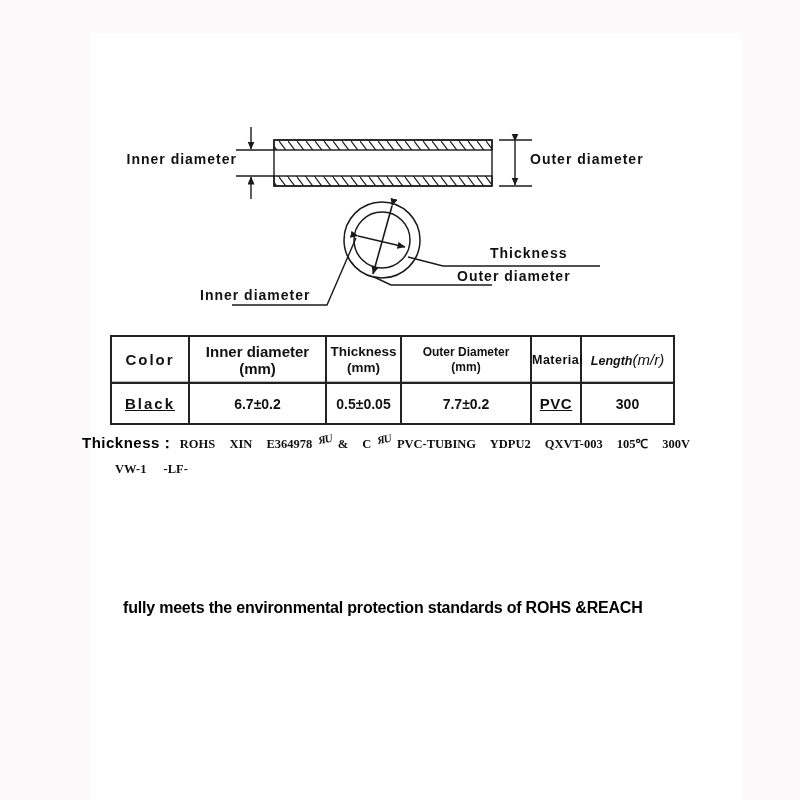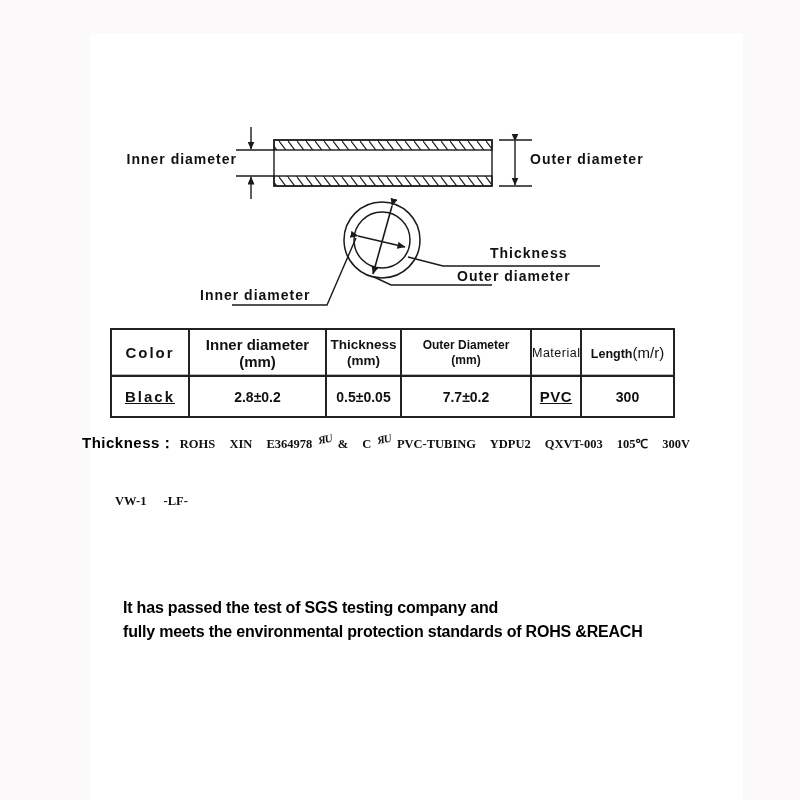--- a/index.html
+++ b/index.html
@@ -31,40 +31,40 @@
   
   svg.diagram{left:0;top:0;width:653px;height:300px;overflow:visible;}
 
   .diaglabel{
     font-size:14px;font-weight:bold;color:#111;
     white-space:nowrap;letter-spacing:1px;
   }
 
   
   table.params{
-    left:20px;top:295px;width:563px;
+    left:20px;top:302px;width:563px;
     border-collapse:collapse;
     table-layout:fixed;
   }
   table.params td,table.params th{
     border:2px solid #222;
     text-align:center;vertical-align:middle;
     padding:0;
     font-family:"Liberation Sans",sans-serif;
     color:#111;
   }
   table.params tr.hdr{height:47px;}
   table.params tr.datarow{height:41px;}
   table.params tr.hdr th{border-bottom:2px solid #222;box-shadow:inset 0 -3px 0 -2px #b8b8b8;}
   .h-color{font-size:15px;font-weight:bold;letter-spacing:2px;}
   .h-main{font-size:15px;font-weight:bold;line-height:17px;}
   .h-thick{font-size:13.5px;font-weight:bold;line-height:16px;}
   .h-outer{font-size:12px;font-weight:bold;line-height:15px;}
-  .h-mat{font-size:12.5px;font-weight:normal;letter-spacing:0.5px;}
-  .h-len{font-size:12.5px;font-weight:bold;}
+  .h-mat{font-size:12.5px;font-weight:bold;letter-spacing:0.5px;}
+  .h-len{font-size:12.5px;font-weight:bold;font-style:italic;}
   .h-len .unit{font-size:15px;font-weight:normal;letter-spacing:0;}
   .v-bold{font-size:14px;font-weight:bold;}
   .v-color{font-size:15px;font-weight:bold;letter-spacing:2px;text-decoration:underline;}
 
   
   .printing-line1{
     left:-8px;top:401px;width:620px;
     white-space:nowrap;
   }
   .printing-label{
@@ -82,21 +82,21 @@
     font-style:italic;font-weight:900;font-size:11px;
     letter-spacing:-1px;
     transform:translateY(-5px) rotate(-12deg);
     margin:0 6px;
     color:#111;
   }
   .printing-line2{
     left:25px;top:429px;
     font-family:"Liberation Serif",serif;
     font-weight:bold;font-size:12.5px;color:#111;
-    word-spacing:14px;white-space:nowrap;margin-top:32px;
+    word-spacing:14px;white-space:nowrap;
   }
 
   
   .footer{
     left:33px;top:563px;width:600px;
     font-size:16px;font-weight:bold;color:#000;
     line-height:24px;letter-spacing:-0.2px;
     white-space:nowrap;
   }
 </style>
@@ -185,33 +185,32 @@
       </th>
       <th class="h-mat">
         <span>Material</span>
       </th>
       <th class="h-len">
         <span>Length</span><span class="unit">(m/r)</span>
       </th>
     </tr>
     <tr class="datarow">
       <td class="v-color">Black</td>
-      <td class="v-bold">2.8±0.2</td>
+      <td class="v-bold">6.7±0.2</td>
       <td class="v-bold">0.5±0.05</td>
       <td class="v-bold">7.7±0.2</td>
       <td class="v-color" style="letter-spacing:0.5px;margin-top:44px;">PVC</td>
       <td class="v-bold">300</td>
     </tr>
   </tbody>
     </table>
 
   <div class="abs printing-line1">
     <span class="printing-label">Thickness：</span>
     <span class="printing-text">ROHS XIN E364978</span><span class="ul-mark">ЯU</span><span class="printing-text">&amp; C</span><span class="ul-mark">ЯU</span><span class="printing-text">PVC-TUBING YDPU2 QXVT-003 105℃ 300V</span>
   </div>
   <div class="abs printing-line2">VW-1 -LF-</div>
 
   <div class="abs footer">
-    <div>It has passed the test of SGS testing company and</div>
     <div>fully meets the environmental protection standards of ROHS &amp;REACH</div>
   </div>
 
 </div>
 
 </body></html>

